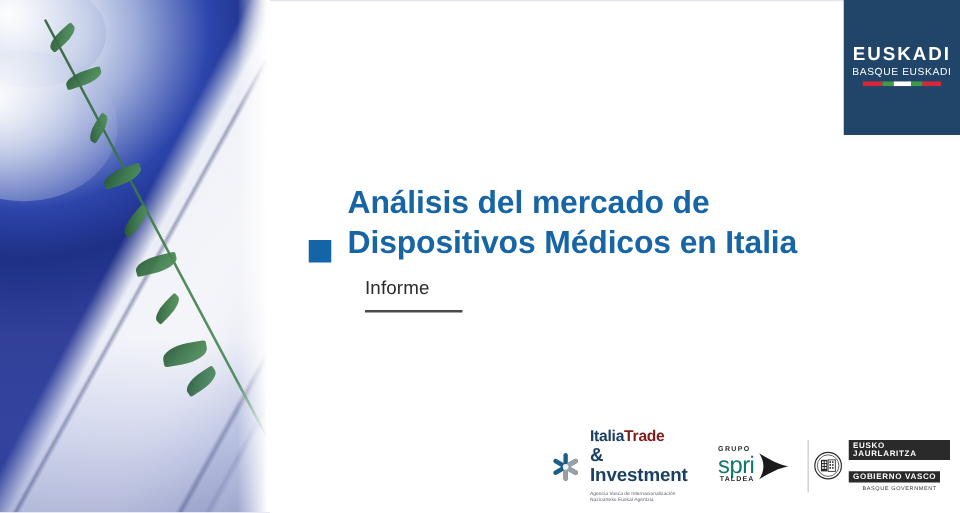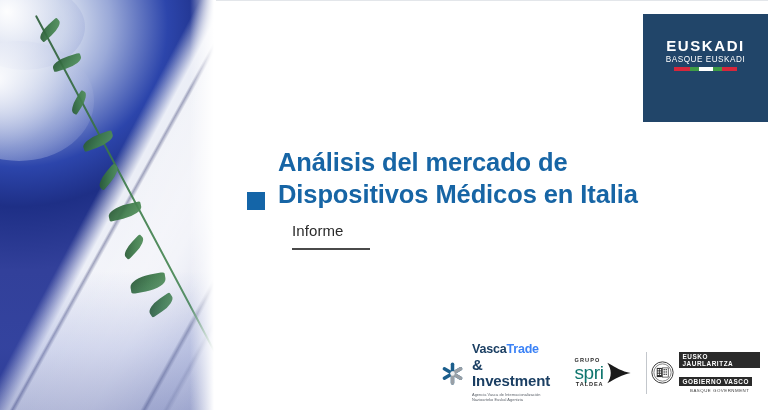--- a/index.html
+++ b/index.html
@@ -67,23 +67,23 @@
     position:absolute; left:0; bottom:0; width:100%; height:34%;
     background:linear-gradient(180deg, rgba(255,255,255,0) 0%, rgba(60,82,180,.18) 55%, rgba(30,48,140,.30) 100%);
   }
   .photo .edge-fade {
     position:absolute; right:0; top:0; width:26px; height:100%;
     background:linear-gradient(90deg, rgba(255,255,255,0), #ffffff 92%);
   }
 
   
   .navy-block {
-    position:absolute; right:0; top:14px; width:125px; height:108px;
+    position:absolute; right:0; top:0; width:93px; height:108px;
     background:#214569; display:flex; flex-direction:column;
-    align-items:center; justify-content:flex-start; padding-top:24px;
+    align-items:center; justify-content:flex-start; padding-top:36px;
   }
   .euskadi-top {
     color:#ffffff; font-size:15px; font-weight:700;
     letter-spacing:1.6px; line-height:1;
   }
   .euskadi-sub {
     color:#ffffff; font-size:8.2px; font-weight:400;
     letter-spacing:.5px; margin-top:3px; line-height:1;
   }
   .euskadi-bar {
@@ -117,21 +117,21 @@
     position:absolute; left:440px; bottom:14px; right:8px; height:46px;
     display:flex; align-items:center; justify-content:flex-end; gap:14px;
   }
   .logo { display:flex; align-items:center; }
 
   
   .bt { gap:7px; }
   .bt .star { width:25px; height:25px; flex:0 0 25px; }
   .bt-text { line-height:1.08; }
   .bt-l1 { font-size:12.5px; font-weight:700; color:#1b3f63; letter-spacing:-.2px; }
-  .bt-l1 .grey { color:#3b82f6; font-weight:700; }
+  .bt-l1 .grey { color:#7f1d1d; font-weight:700; }
   .bt-l2 { font-size:15px; font-weight:600; color:#1b3f63; letter-spacing:-.1px; }
   .bt-l3 { font-size:3.9px; color:#5a6068; letter-spacing:.05px; margin-top:2.5px; line-height:1.45; }
 
   
   .spri { gap:3px; }
   .spri-text { line-height:1; text-align:left; }
   .spri-top { font-size:5.6px; color:#2a2a2a; letter-spacing:1.1px; font-weight:600; }
   .spri-mid { font-size:19px; color:#0f766e; font-weight:400; letter-spacing:-.4px; line-height:.95; }
   .spri-bot { font-size:5.6px; color:#2a2a2a; letter-spacing:.9px; font-weight:600; text-align:right; }
   .spri-arrow { width:26px; height:22px; }
@@ -210,21 +210,21 @@
         </g>
         <g stroke-width="5.6" stroke-linecap="round">
           <line x1="20" y1="20" x2="20" y2="35" stroke="#9aa0a6"></line>
           <line x1="20" y1="20" x2="33" y2="27.5" stroke="#9aa0a6"></line>
           <line x1="20" y1="20" x2="33" y2="12.5" stroke="#9aa0a6"></line>
         </g>
         <circle cx="20" cy="20" r="3.6" fill="#eef0f2"></circle>
       </svg>
       <div class="bt-text">
         <div class="bt-l1">
-          <span>Vasca</span><span class="grey">Trade</span>
+          <span>Italia</span><span class="grey">Trade</span>
         </div>
         <div class="bt-l2">&amp; Investment</div>
         <div class="bt-l3">
           <div>Agencia Vasca de Internacionalización</div>
           <div>Nazioarteko Euskal Agentzia</div>
         </div>
       </div>
     </div>
 
     <div class="logo spri">

